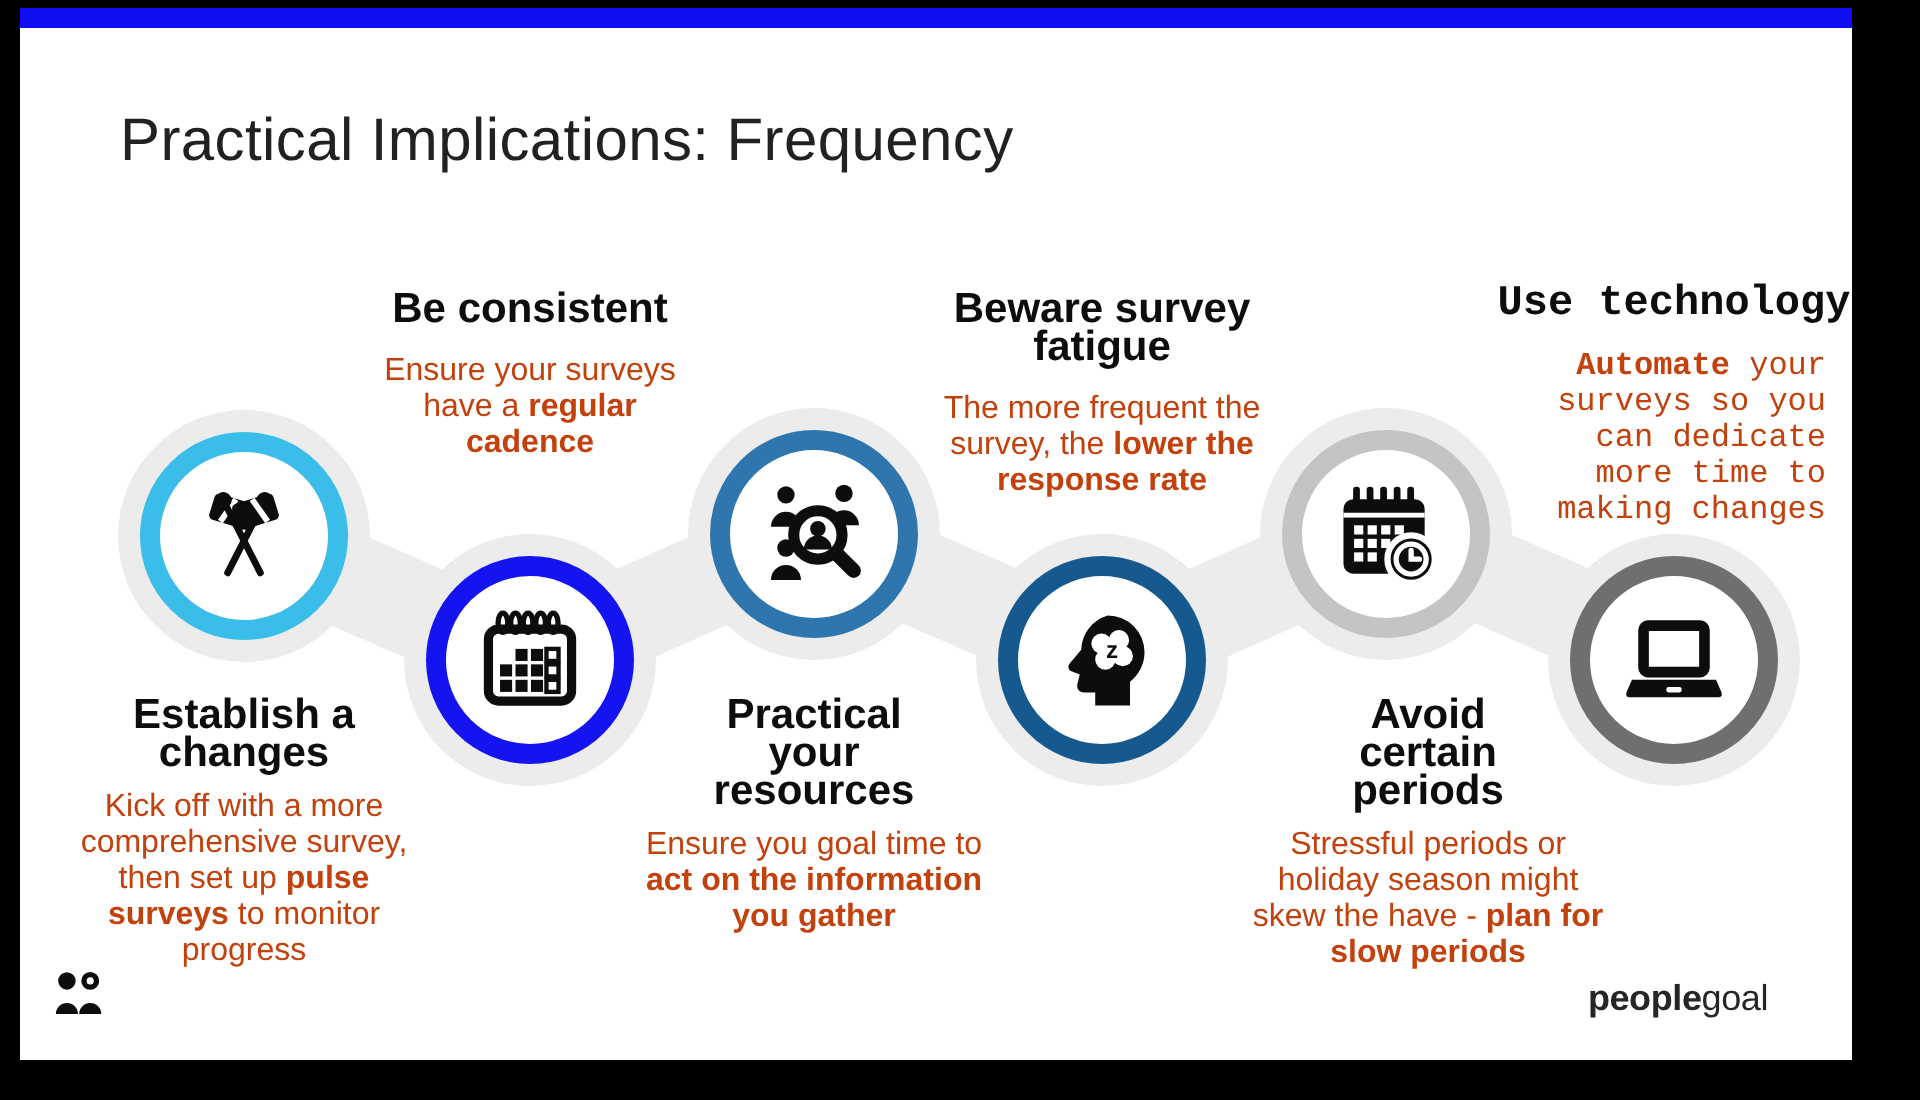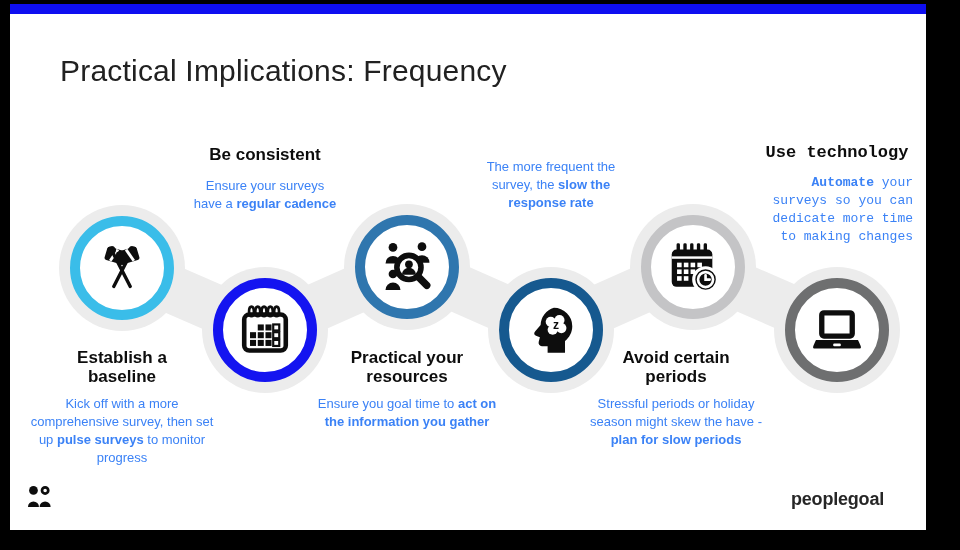--- a/index.html
+++ b/index.html
@@ -15,30 +15,30 @@
   }
   .blob{position:absolute;width:126px;height:126px;border-radius:50%;background:#ECECEC;}
   .link{position:absolute;width:152px;height:48px;border-radius:24px;background:#ECECEC;}
   .ring{
     position:absolute;width:104px;height:104px;border-radius:50%;
     border:10px solid #999;background:#fff;box-sizing:border-box;
     display:flex;align-items:center;justify-content:center;
   }
   .ring svg{display:block;}
   .note{position:absolute;text-align:center;color:#111;}
-  .note-title{font-size:17px;line-height:19px;font-weight:700;margin:0 auto;color:#0d0d0d;}
-  .note-body{font-size:13px;line-height:18px;margin:0 auto;color:#3b82f6;}
+  .note-title{font-size:21px;line-height:19px;font-weight:700;margin:0 auto;color:#0d0d0d;}
+  .note-body{font-size:16px;line-height:18px;margin:0 auto;color:#c2410c;}
   .note.above .note-body{margin-top:13px;}
   .note.below .note-body{margin-top:9px;}
   .brand-mark{position:absolute;left:17px;top:481px;width:25px;height:24px;}
   .brand-word{
     position:absolute;right:42px;top:485px;font-size:18px;letter-spacing:-.2px;color:#262626;
   }
   .brand-word .b{font-weight:700;}
-  .brand-word .r{font-weight:700;text-align:center;}
+  .brand-word .r{font-weight:400;text-align:center;}
 </style>
 </head>
 <body>
 
 <div class="slide">
 
   <div class="accent-bar" style="background-color: rgb(14, 14, 240);"></div>
 
   <div class="page-title">Practical Implications: Frequency</div>
 
@@ -163,39 +163,40 @@
 
   <div class="ring" style="left: 775px; top: 274px; border-color: rgb(110, 111, 112);">
     <svg width="58" height="58" viewBox="0 0 24 24">
       <rect x="5.7" y="4.9" width="12.6" height="9.6" rx="0.9" fill="#fff" stroke="#0d0d0d" stroke-width="2.2"></rect>
       <path d="M3.3,16.1 H20.7 L21.8,18.6 Q22.2,19.7 21.1,19.7 H2.9 Q1.8,19.7 2.2,18.6 z" fill="#0d0d0d"></path>
       <rect x="10.4" y="17.6" width="3.2" height="1.1" rx="0.5" fill="#fff"></rect>
     </svg>
   </div>
 
   <div class="note below" style="left:12px;top:344px;width:200px;">
-    <div class="note-title" style="max-width:118px;">Establish a baseline</div>
+    <div class="note-title" style="max-width:118px;">Establish a changes</div>
     <div class="note-body" style="max-width:190px;"><span>Kick off with a more comprehensive survey, then set up </span><span style="font-weight: 700;">pulse surveys</span><span> to monitor progress</span></div>
   </div>
 
   <div class="note above" style="left:165px;top:141px;width:180px;">
     <div class="note-title">Be consistent</div>
     <div class="note-body" style="max-width:148px;"><span>Ensure your surveys have a </span><span style="font-weight: 700;">regular cadence</span></div>
   </div>
 
   <div class="note below" style="left:297px;top:344px;width:200px;">
     <div class="note-title" style="max-width:135px;">Practical your resources</div>
     <div class="note-body" style="max-width:182px;"><span>Ensure you goal time to </span><span style="font-weight: 700;">act on the information you gather</span></div>
   </div>
 
   <div class="note above" style="left:441px;top:141px;width:200px;">
-    <div class="note-body" style="max-width:170px;"><span>The more frequent the survey, the </span><span style="font-weight: 700;">slow the response rate</span></div>
-  </div>
-
-  <div class="note below" style="left:566px;top:344px;width:200px;">
+    <div class="note-title">Beware survey fatigue</div>
+    <div class="note-body" style="max-width:170px;"><span>The more frequent the survey, the </span><span style="font-weight: 700;">lower the response rate</span></div>
+  </div>
+
+  <div class="note below" style="left:604px;top:344px;width:200px;">
     <div class="note-title" style="max-width:112px;">Avoid certain periods</div>
     <div class="note-body" style="max-width:188px;"><span>Stressful periods or holiday season might skew the have - </span><span style="font-weight: 700;">plan for slow periods</span></div>
   </div>
 
   <div class="note above" style="left:727px;top:139px;width:200px;font-family:Liberation Mono, monospace;">
     <div class="note-title">Use technology</div>
     <div class="note-body" style="max-width:152px;margin-top:12px;text-align:right;"><span style="font-weight: 700;">Automate</span><span> your surveys so you can dedicate more time to making changes</span></div>
   </div>
 
   <div class="brand-mark">

